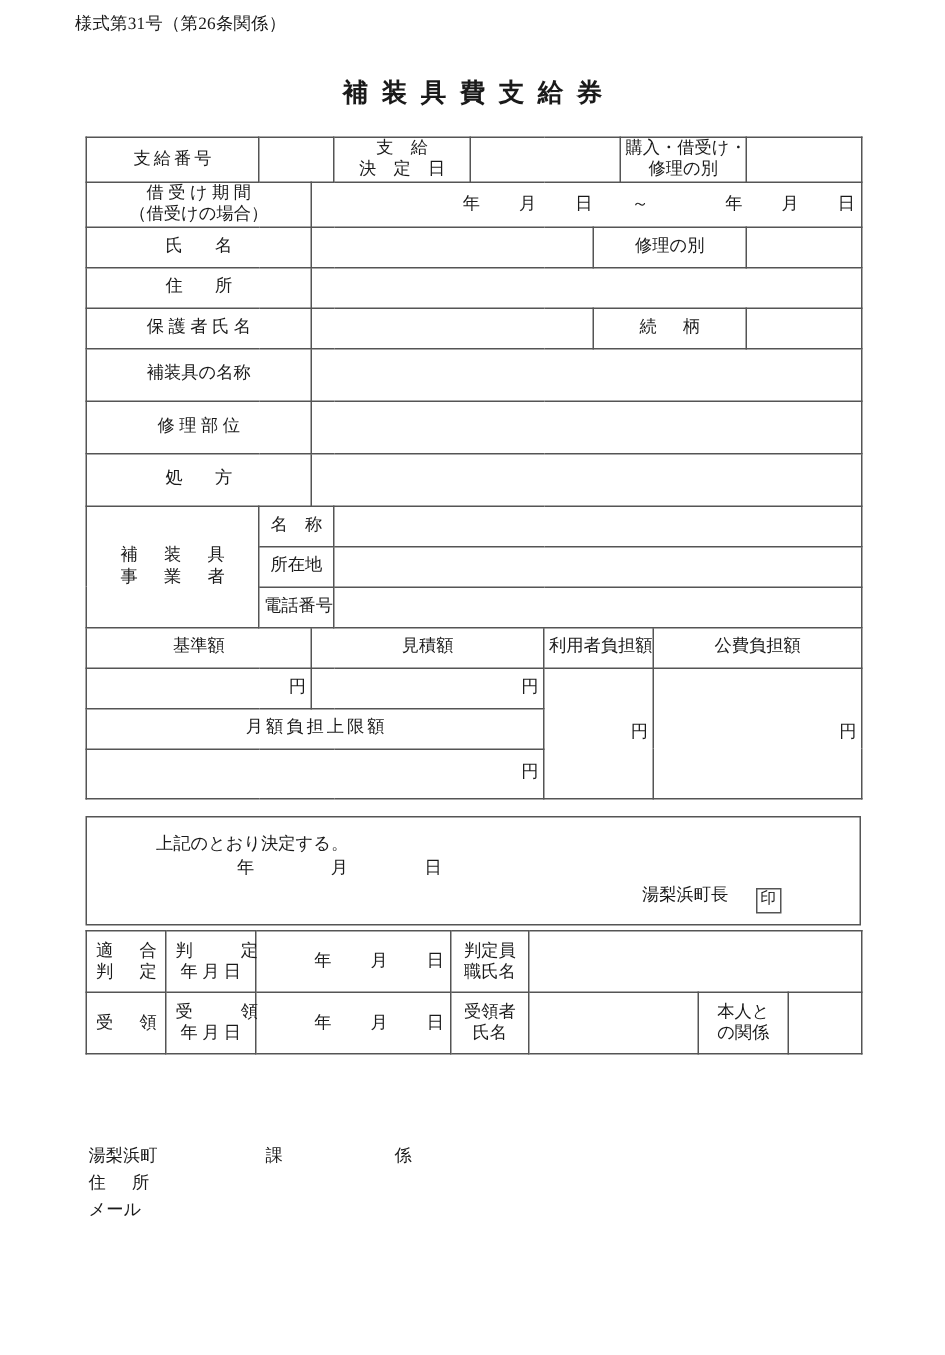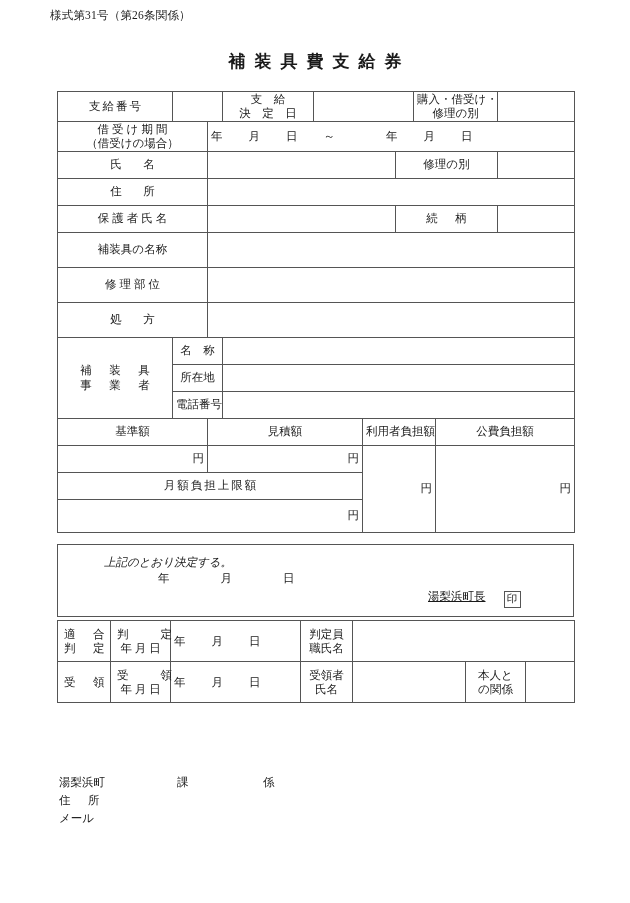--- a/index.html
+++ b/index.html
@@ -69,21 +69,21 @@
     text-align: right;
     padding-right: 6px;
   }
   .yen-bottom {
     text-align: right;
     padding-right: 6px;
     vertical-align: bottom;
     padding-bottom: 4px;
   }
   .dateline {
-    text-align: left;
+    text-align: right;
     letter-spacing: 1px;
   }
 
   
   #main-table { left: 57px; top: 91px; width: 517px; }
 
   
   #decision-block {
     position: absolute;
     left: 57px;
@@ -92,35 +92,33 @@
     height: 73px;
     border: 1px solid #555;
     box-sizing: border-box;
     font-size: 11.5px;
   }
   .dec-text {
     position: absolute;
     left: 46px;
     top: 10px;
     white-space: nowrap;
-    font-style: italic;
   }
   .dec-date {
     position: absolute;
     left: 100px;
     top: 26px;
     letter-spacing: 1px;
     white-space: nowrap;
   }
   .mayor {
     position: absolute;
     left: 370px;
     top: 44px;
     white-space: nowrap;
-    text-decoration: underline;
   }
   .seal-box {
     display: inline-block;
     border: 1px solid #555;
     width: 15px;
     height: 15px;
     line-height: 14px;
     text-align: center;
     font-size: 10.5px;
     margin-left: 18px;
@@ -133,21 +131,21 @@
 
   
   .footer {
     position: absolute;
     left: 50px;
     top: 763px;
     font-size: 11.5px;
     line-height: 1.55;
   }
   .footer .ind { padding-left: 9px; }
-  .fcol2 { display: inline-block; width: 118px; margin-top: 11px; }
+  .fcol2 { display: inline-block; width: 118px; }
   .fcol3 { display: inline-block; width: 86px; }
 </style>
 </head>
 <body>
 
 <div class="page">
 
   <div class="form-no">様式第31号（第26条関係）</div>
   <div class="doc-title">補装具費支給券</div>
 

